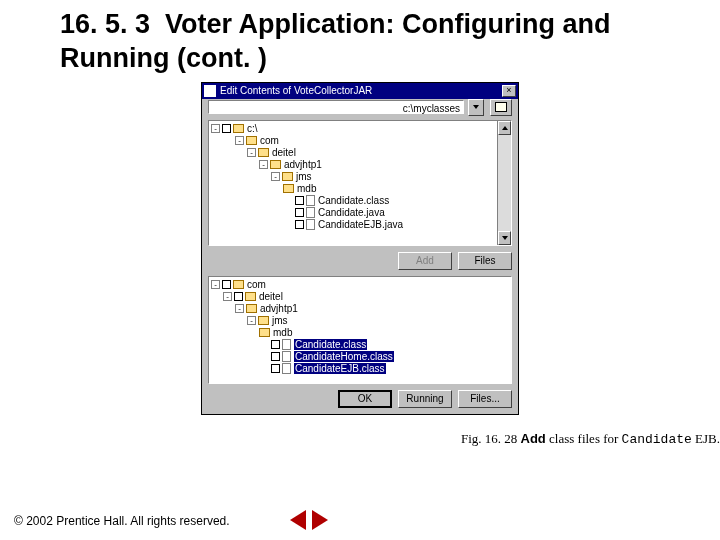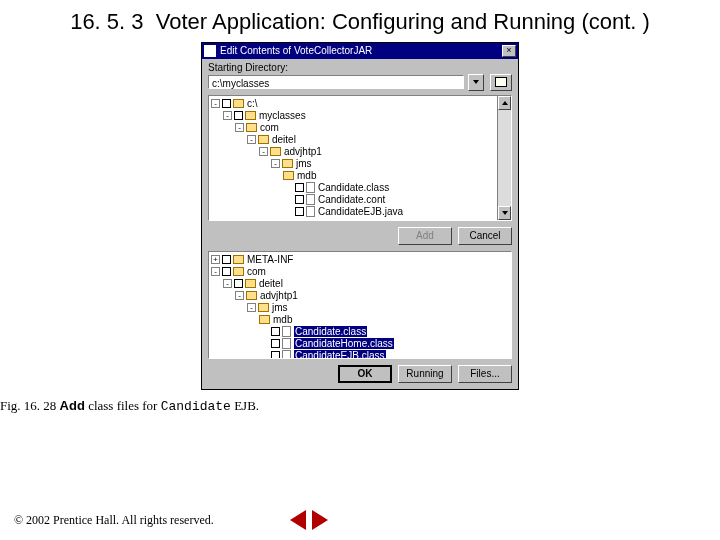--- a/index.html
+++ b/index.html
@@ -8,23 +8,23 @@
     width: 720px;
     height: 540px;
     background: #fff;
     font-family: Arial, Helvetica, sans-serif;
     font-size: 11px;
     color: #000;
     position: relative;
     overflow: hidden;
   }
   .slide-title {
-    font-size: 22px;
-    font-weight: normal;
-    text-align: center;
+    font-size: 27px;
+    font-weight: bold;
+    text-align: left;
     margin: 8px 60px 6px 60px;
     line-height: 1.25;
   }
   
   .dialog {
     width: 318px;
     margin: 0 auto;
     border: 1px solid #000;
     background: #c0c0c0;
     font-family: "MS Sans Serif", Tahoma, Arial, sans-serif;
@@ -54,20 +54,21 @@
     font-size: 10px;
   }
   .row { display:flex; align-items:center; padding: 0 6px 4px 6px; gap:4px; }
   .field {
     flex:1;
     background:#fff;
     border: 1px solid #808080;
     border-right-color:#fff; border-bottom-color:#fff;
     height: 14px; line-height:15px; padding: 0 3px;
     font-size:10px;
+    text-align:right;
   }
   .dd-btn, .sq-btn {
     width: 16px; height: 17px;
     background:#c0c0c0;
     border:1px solid #fff; border-right-color:#404040; border-bottom-color:#404040;
     display:flex; align-items:center; justify-content:center;
   }
   .sq-btn { width: 22px; margin-left: 2px; }
   .arrow-down {
     width:0;height:0;border-left:3px solid transparent;border-right:3px solid transparent;border-top:4px solid #000;
@@ -98,34 +99,34 @@
   .ind7{padding-left:84px}
   .sel { background:#000080; color:#fff; padding:0 1px;}
   .btn-row { display:flex; justify-content:flex-end; gap:6px; padding: 2px 6px 6px 6px; }
   .btn {
     min-width:54px; height:18px;
     background:#c0c0c0;
     border:1px solid #fff; border-right-color:#404040; border-bottom-color:#404040;
     font-size:10px; text-align:center; line-height:15px;
     padding: 0 6px;
   }
-  .btn.default { border:2px solid #000; line-height:13px; font-weight:bold;}
+  .btn.default { border:2px solid #000; line-height:13px; font-weight:normal;}
   .btn.disabled { color:#808080; }
   .caption {
-    text-align:left;
+    text-align:right;
     font-family: "Times New Roman", serif;
     font-size: 13px;
-    margin-top: 8px;
+    margin-top: 16px;
   }
   .caption .mono { font-family: "Courier New", monospace; }
   .caption .bold { font-weight: bold; font-family: Arial, sans-serif; }
   .footer {
     position:absolute;
     left: 14px; bottom: 12px;
-    font-family: Liberation Serif, serif;
+    font-family: Liberation Sans, sans-serif;
     font-size: 12px;
   }
   .nav {
     position:absolute;
     left: 290px; bottom: 10px;
     display:flex; gap:6px;
   }
   .navbtn {
     width:0;height:0;
     border-top:10px solid transparent;
@@ -149,61 +150,58 @@
   <span>16. 5. 3</span>&nbsp;&nbsp;<span>Voter Application: Configuring and Running (cont. )</span>
 </div>
 
 <div class="dialog">
   <div class="tb">
     <span class="tb-icon"></span>
     <span class="tb-title">Edit Contents of VoteCollectorJAR</span>
     <span class="tb-x">×</span>
   </div>
 
-  <div class="sect-label">Starting Directory:</div>
   <div class="row">
     <div class="field">c:\myclasses</div>
     <div class="dd-btn">
         <span class="arrow-down"></span>
       </div>
     <div class="sq-btn">
         <span class="up-folder"></span>
       </div>
   </div>
 
   <div class="tree">
     <div class="node"><span class="tw">-</span><span class="cb"></span><span class="fold"></span><span>c:\</span></div>
-    <div class="node ind1"><span class="tw">-</span><span class="cb"></span><span class="fold"></span><span>myclasses</span></div>
     <div class="node ind2"><span class="tw">-</span><span class="fold"></span><span>com</span></div>
     <div class="node ind3"><span class="tw">-</span><span class="fold"></span><span>deitel</span></div>
     <div class="node ind4"><span class="tw">-</span><span class="fold"></span><span>advjhtp1</span></div>
     <div class="node ind5"><span class="tw">-</span><span class="fold"></span><span>jms</span></div>
     <div class="node ind6"><span class="fold"></span><span>mdb</span></div>
     <div class="node ind7"><span class="cb"></span><span class="file"></span><span>Candidate.class</span></div>
-    <div class="node ind7"><span class="cb"></span><span class="file"></span><span>Candidate.cont</span></div>
+    <div class="node ind7"><span class="cb"></span><span class="file"></span><span>Candidate.java</span></div>
     <div class="node ind7"><span class="cb"></span><span class="file"></span><span>CandidateEJB.java</span></div>
 
     <div class="scroll-v">
       <div class="scroll-btn">
           <span class="arrow-up"></span>
         </div>
       <div style="flex:1"></div>
       <div class="scroll-btn">
           <span class="arrow-down"></span>
         </div>
     </div>
   </div>
 
   <div class="btn-row">
     <div class="btn disabled">Add</div>
-    <div class="btn">Cancel</div>
+    <div class="btn">Files</div>
   </div>
 
   <div class="tree small">
-    <div class="node"><span class="tw">+</span><span class="cb"></span><span class="fold"></span><span>META-INF</span></div>
     <div class="node"><span class="tw">-</span><span class="cb"></span><span class="fold"></span><span>com</span></div>
     <div class="node ind1"><span class="tw">-</span><span class="cb"></span><span class="fold"></span><span>deitel</span></div>
     <div class="node ind2"><span class="tw">-</span><span class="fold"></span><span>advjhtp1</span></div>
     <div class="node ind3"><span class="tw">-</span><span class="fold"></span><span>jms</span></div>
     <div class="node ind4"><span class="fold"></span><span>mdb</span></div>
     <div class="node ind5"><span class="cb"></span><span class="file"></span><span class="sel">Candidate.class</span></div>
     <div class="node ind5"><span class="cb"></span><span class="file"></span><span class="sel">CandidateHome.class</span></div>
     <div class="node ind5"><span class="cb"></span><span class="file"></span><span class="sel">CandidateEJB.class</span></div>
   </div>
 

